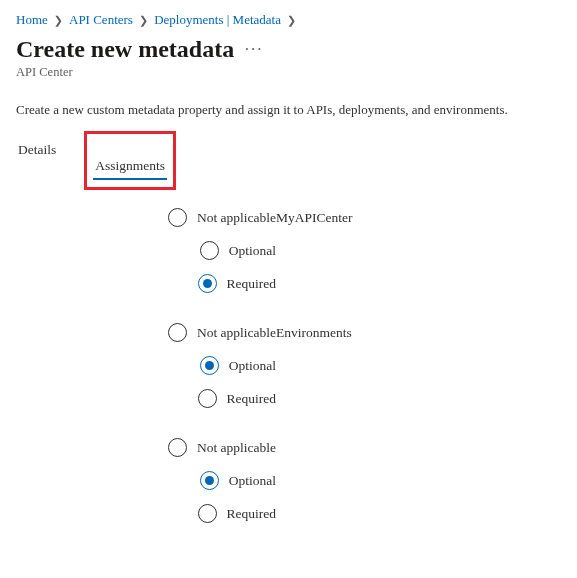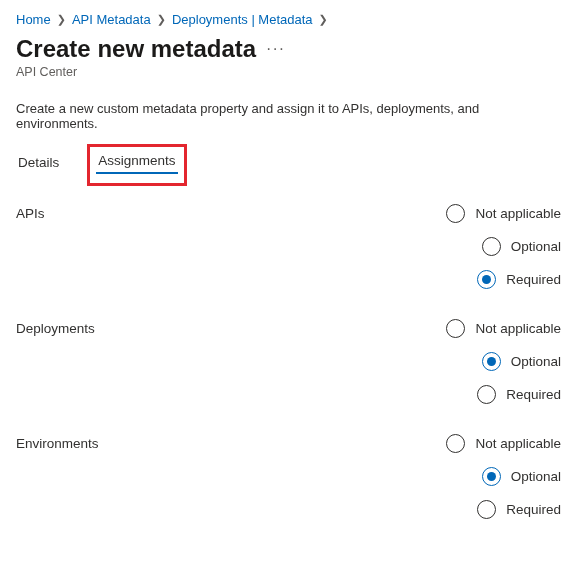--- a/index.html
+++ b/index.html
@@ -1,46 +1,46 @@
 <!DOCTYPE html>
 <html><head>
   <meta charset="utf-8">
   <style>
-    * { box-sizing: border-box; margin: 0; padding: 0; }
+    * { box-sizing: border-box; margin: 0; padding: 0; font-family: Liberation Serif, serif; }
     body { font-family: "Segoe UI", Arial, sans-serif; background: #fff; color: #323130; width: 577px; padding: 12px 16px 20px 16px; }
     .breadcrumb { font-size: 13px; display: flex; align-items: center; flex-wrap: wrap; gap: 6px; margin-bottom: 8px; }
     .breadcrumb a { color: #0067b8; text-decoration: none; cursor: pointer; }
     .breadcrumb .chev { color: #605e5c; font-size: 11px; }
     h1 { font-size: 24px; font-weight: 600; color: #1b1a19; display: inline-block; }
     .title-row { display: flex; align-items: center; gap: 4px; }
     .ellipsis { color: #605e5c; font-size: 16px; padding: 2px 6px; cursor: pointer; letter-spacing: 1px; }
     .subtitle { color: #605e5c; font-size: 12.5px; margin-top: 2px; margin-bottom: 22px; }
     .description { font-size: 13px; color: #323130; margin-bottom: 18px; }
     .tab-row { display: flex; gap: 35px; border-bottom: 0; margin-bottom: 26px; }
     .tab { font-size: 13.5px; color: #323130; padding: 6px 2px 8px 2px; cursor: pointer; position: relative; }
     .tab.selected { font-weight: 400; }
     .tab.selected::after { content: ""; position: absolute; left: 0; right: 0; bottom: 2px; height: 2px; background: #0067b8; }
-    .highlight-box { border: 3px solid #e3262f; padding: 0 6px 5px 6px; margin: -5px -9px -8px -9px; }
+    .highlight-box { border: 3px solid #e3262f; padding: 18px 6px 5px 6px; margin: -5px -9px -8px -9px; }
     .assign-grid { display: grid; grid-template-columns: 260px 1fr; row-gap: 30px; }
     .group-label { font-size: 13.5px; color: #323130; padding-top: 2px; }
     .radio-col { display: flex; flex-direction: column; gap: 14px; align-items: flex-end; }
     .radio-item { display: flex; align-items: center; gap: 10px; cursor: pointer; }
     .radio-outer { width: 19px; height: 19px; border: 1.5px solid #323130; border-radius: 50%; display: flex; align-items: center; justify-content: center; flex-shrink: 0; }
     .radio-item.selected .radio-outer { border-color: #0067b8; }
     .radio-inner { width: 9px; height: 9px; border-radius: 50%; background: #0067b8; display: none; }
     .radio-item.selected .radio-inner { display: block; }
     .radio-label { font-size: 13.5px; color: #323130; }
   </style>
 </head>
 <body>
 
 <nav class="breadcrumb">
   <a>Home</a>
   <span class="chev">❯</span>
-  <a>API Metadata</a>
+  <a>API Centers</a>
   <span class="chev">❯</span>
   <a>Deployments | Metadata</a>
   <span class="chev">❯</span>
 </nav>
 
 <div class="title-row">
   <h1>Create new metadata</h1>
   <span class="ellipsis">···</span>
 </div>
 <div class="subtitle">API Center</div>
@@ -49,39 +49,38 @@
 
 <div class="tab-row">
   <div class="tab">Details</div>
   <div class="highlight-box">
     <div class="tab selected">Assignments</div>
   </div>
 </div>
 
 <div class="assign-grid">
 
-  <div class="group-label">APIs</div>
   <div class="radio-col">
     <div class="radio-item">
       <span class="radio-outer"></span>
       <span class="radio-label">Not applicable</span>
     </div>
     <div class="radio-item">
       <span class="radio-outer"></span>
       <span class="radio-label">Optional</span>
     </div>
     <div class="radio-item selected">
       <span class="radio-outer">
           <span class="radio-inner"></span>
         </span>
       <span class="radio-label">Required</span>
     </div>
   </div>
 
-  <div class="group-label">Deployments</div>
+  <div class="group-label">MyAPICenter</div>
   <div class="radio-col">
     <div class="radio-item">
       <span class="radio-outer"></span>
       <span class="radio-label">Not applicable</span>
     </div>
     <div class="radio-item selected">
       <span class="radio-outer">
           <span class="radio-inner"></span>
         </span>
       <span class="radio-label">Optional</span>

